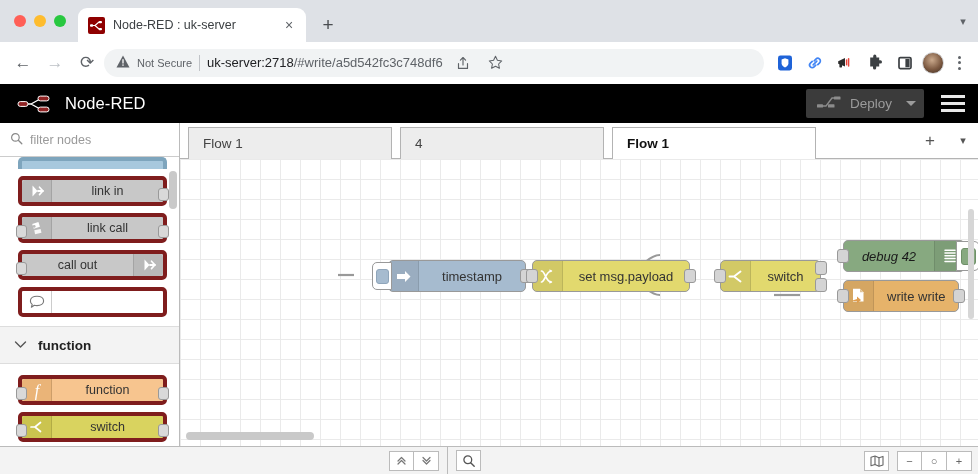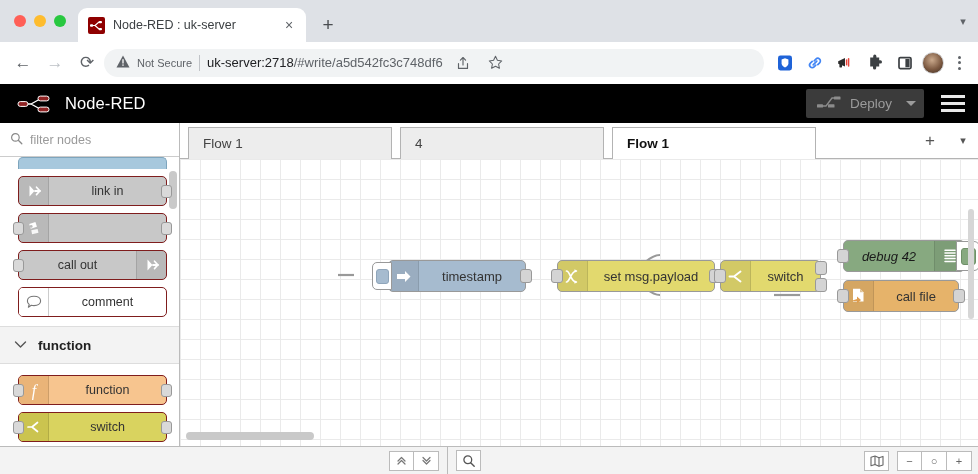--- a/index.html
+++ b/index.html
@@ -111,21 +111,21 @@
   .palette { width: 180px; flex: none; border-right: 1px solid #bbb; display: flex; flex-direction: column; background: #fff; min-height: 0; }
   .palette-search {
     height: 34px; flex: none; display: flex; align-items: center;
     gap: 7px; padding: 0 10px; border-bottom: 1px solid #ccc; background: #fff;
   }
   .palette-search .ph { font-size: 12.5px; color: #9a9a9a; }
   .palette-list { flex: 1; overflow: hidden; position: relative; background: #fff; padding-top: 0; }
 
   .pnode-wrap { padding: 7px 12px 0 18px; position: relative; }
   .pnode {
-    height: 30px; border: 1px solid #7f1d1d; border-radius: 5px;
+    height: 30px; border: 4px solid #7f1d1d; border-radius: 5px;
     display: flex; align-items: stretch; position: relative; background: #c8c8c8;
   }
   .pnode .icn {
     width: 30px; flex: none; border-right: 1px solid rgba(0,0,0,.12);
     border-radius: 4px 0 0 4px; display: flex; align-items: center; justify-content: center;
     background: rgba(0,0,0,.07);
   }
   .pnode .icn.right { border-right: none; border-left: 1px solid rgba(0,0,0,.12); border-radius: 0 4px 4px 0; }
   .pnode .lbl { flex: 1; display: flex; align-items: center; justify-content: center; font-size: 12.5px; color: #333; }
   .port {
@@ -421,20 +421,21 @@
 
           <div class="pnode-wrap">
             <div class="pnode">
               <div class="icn">
                 <svg width="18" height="18" viewBox="0 0 18 18">
                     <path d="M5 4 L11.5 4 L11.5 9 L5 9 Z" fill="#fff" transform="rotate(-18 8 7)"></path>
                     <path d="M6.5 10.5 L13 10.5 L13 14.5 L6.5 14.5 Z" fill="#fff" transform="rotate(-12 10 12)" opacity=".9"></path>
                     <circle cx="6.2" cy="7.4" r="1.4" fill="#bbb"></circle>
                   </svg>
               </div>
+              <div class="lbl">link call</div>
               <span class="port in"></span>
               <span class="port out"></span>
             </div>
           </div>
 
           <div class="pnode-wrap">
             <div class="pnode">
               <div class="lbl">call out</div>
               <div class="icn right">
                 <svg width="18" height="18" viewBox="0 0 18 18">
@@ -447,21 +448,20 @@
             </div>
           </div>
 
           <div class="pnode-wrap">
             <div class="pnode comment">
               <div class="icn">
                 <svg width="18" height="16" viewBox="0 0 18 16">
                     <path d="M9 2.2 C12.9 2.2 15.6 4.2 15.6 6.9 C15.6 9.6 12.9 11.6 9 11.6 C8 11.6 7.1 11.5 6.3 11.3 L3.4 13.2 L4.2 10.4 C3 9.5 2.4 8.3 2.4 6.9 C2.4 4.2 5.1 2.2 9 2.2 Z" fill="none" stroke="#777" stroke-width="1.15" stroke-linejoin="round"></path>
                   </svg>
               </div>
-              <div class="lbl">comment</div>
             </div>
           </div>
 
           <div class="cat-header">
             <span class="chev">
               <svg width="13" height="9" viewBox="0 0 13 9">
                   <path d="M1.5 2 L6.5 7 L11.5 2" stroke="#555" stroke-width="1.4" fill="none" stroke-linecap="round" stroke-linejoin="round"></path>
                 </svg>
             </span>
             <span class="cname">function</span>
@@ -525,21 +525,21 @@
               </div>
             <div class="fic">
               <svg width="19" height="19" viewBox="0 0 19 19">
                   <path d="M3 7 L11 7 L11 4 L16.5 9.5 L11 15 L11 12 L3 12 Z" fill="#fff"></path>
                 </svg>
             </div>
             <div class="flbl">timestamp</div>
             <span class="fport" style="right:-7px; top:8px;"></span>
           </div>
 
-          <div class="fnode node-change" style="left:377px; top:101px; width:158px;">
+          <div class="fnode node-change" style="left:352px; top:101px; width:158px;">
             <div class="fic">
               <svg width="19" height="19" viewBox="0 0 19 19">
                   <path d="M3.5 4 C7 4 8 15 13 15 M3.5 15 C7 15 8 4 13 4" stroke="#fff" stroke-width="1.7" fill="none" stroke-linecap="round"></path>
                   <path d="M11.5 2.2 L14.5 4 L11.5 5.8" fill="#fff"></path>
                   <path d="M11.5 13.2 L14.5 15 L11.5 16.8" fill="#fff"></path>
                 </svg>
             </div>
             <div class="flbl">set msg.payload</div>
             <span class="fport" style="left:-7px; top:8px;"></span>
             <span class="fport" style="right:-7px; top:8px;"></span>
@@ -577,21 +577,21 @@
           </div>
 
           <div class="fnode node-file" style="left:663px; top:121px; width:116px;">
             <div class="fic">
               <svg width="19" height="19" viewBox="0 0 19 19">
                   <path d="M4 1.8 L11 1.8 L14.5 5.3 L14.5 14.5 L4 14.5 Z" fill="#fff"></path>
                   <path d="M11 1.8 L11 5.3 L14.5 5.3" fill="#e0c49a"></path>
                   <path d="M3 12 L9 12 M9 12 L9 9.5 L13 13 L9 16.5 L9 14 L3 14 Z" fill="#de9d4f" transform="translate(-1,0)"></path>
                 </svg>
             </div>
-            <div class="flbl">call file</div>
+            <div class="flbl">write write</div>
             <span class="fport" style="left:-7px; top:8px;"></span>
             <span class="fport" style="right:-7px; top:8px;"></span>
           </div>
 
           <div class="canvas-vscroll"></div>
           <div class="canvas-hscroll"></div>
         </div>
       </div>
     </div>
 

